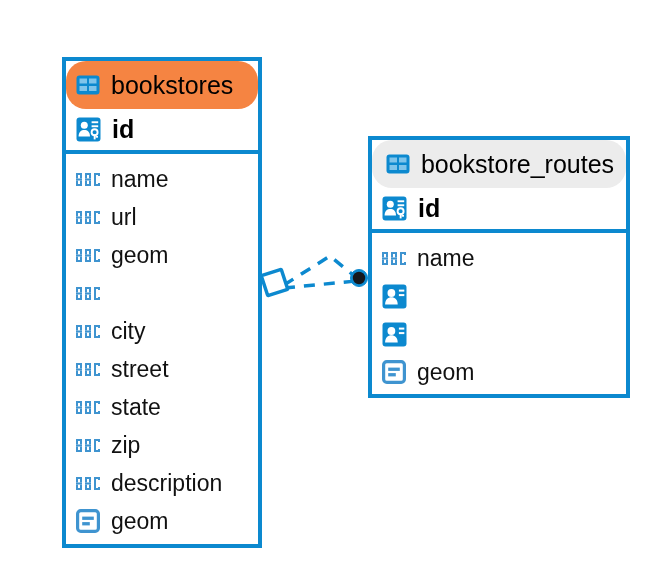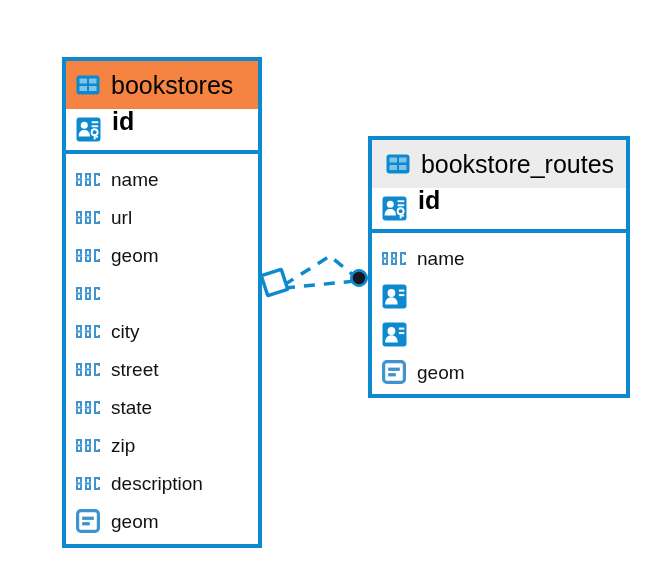--- a/index.html
+++ b/index.html
@@ -28,32 +28,34 @@
     background: #ffffff;
     border: 4px solid #0c89cf;
   }
   .entity-header {
     display: flex;
     align-items: center;
     box-sizing: border-box;
     height: 48px;
     padding: 0 8px 0 10px;
     gap: 11px;
+    border-radius: 20px;
   }
   .entity-header.orange { background: #f58442; }
   .entity-header.grey   { background: #ececec; justify-content: center; }
   .entity-title {
     font-size: 25px;
     color: #000000;
     line-height: 1;
     white-space: nowrap;
   }
 
   .entity-key-row {
     display: flex;
+    align-items: center;
     box-sizing: border-box;
     height: 45px;
     padding: 0 8px 1px 10px;
     gap: 11px;
     border-bottom: 4px solid #0c89cf;
     background: #ffffff;
   }
   .entity-key-row .col-name {
     font-size: 25px;
     font-weight: bold;
@@ -66,21 +68,21 @@
   }
   .col-row {
     display: flex;
     align-items: center;
     box-sizing: border-box;
     height: 38px;
     padding: 0 8px 0 10px;
     gap: 11px;
   }
   .col-name {
-    font-size: 19px;
+    font-size: 23px;
     color: #111111;
     line-height: 1;
     white-space: nowrap;
   }
 
   
   .icon {
     display: inline-flex;
     align-items: center;
     justify-content: center;

